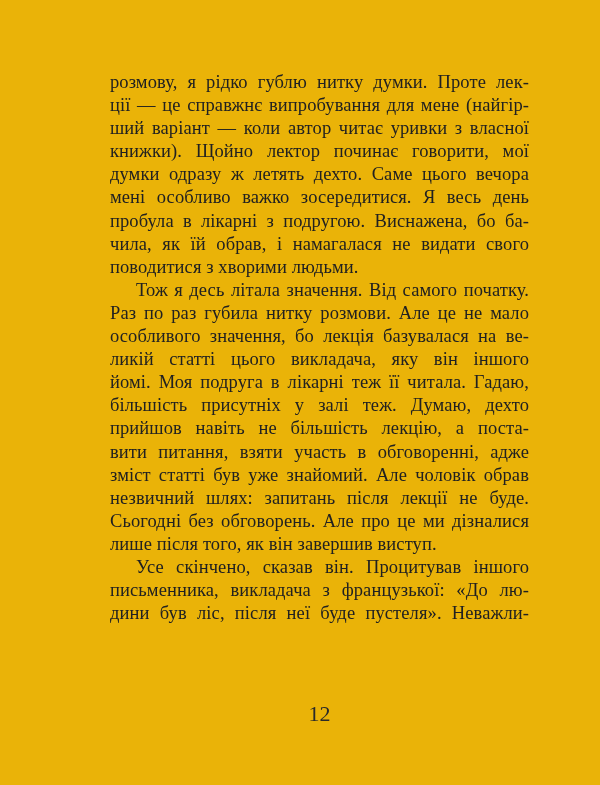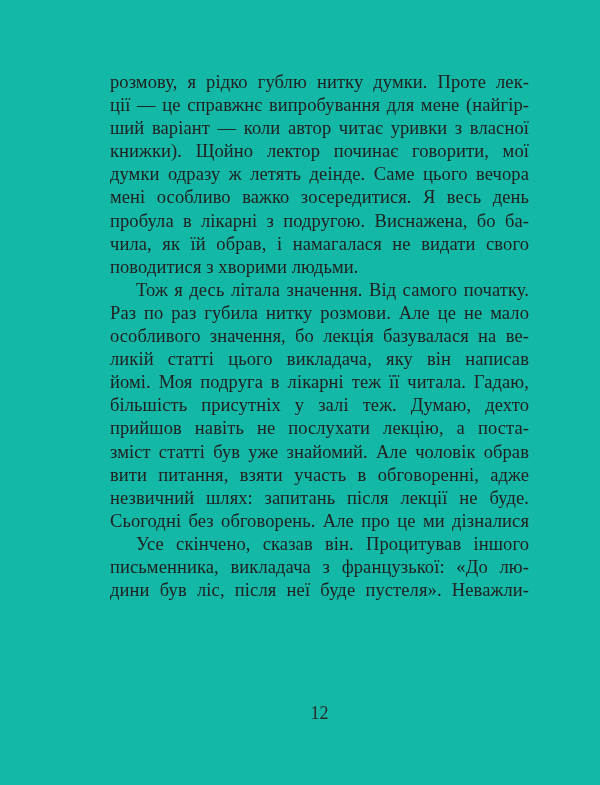--- a/index.html
+++ b/index.html
@@ -4,21 +4,21 @@
 <style>
   html, body {
     margin: 0;
     padding: 0;
     background: #ffffff;
   }
   .book-page {
     position: relative;
     width: 600px;
     height: 785px;
-    background: #14b8a6;
+    background: #eab308;
     overflow: hidden;
     font-family: "Liberation Serif", "DejaVu Serif", serif;
     color: #212121;
   }
   .page-text {
     position: absolute;
     left: 110px;
     top: 71px;
     width: 419px;
   }
@@ -36,48 +36,49 @@
   }
   .line.indent {
     padding-left: 26px;
   }
   .folio {
     position: absolute;
     left: 110px;
     top: 702px;
     width: 419px;
     text-align: center;
-    font-size: 18px;
+    font-size: 22px;
     line-height: 23px;
     color: #2a2a2a;
   }
 </style>
 </head>
 <body>
 
 <div class="book-page">
   <div class="page-text">
     <div class="line">розмову, я рідко гублю нитку думки. Проте лек-</div>
     <div class="line">ції — це справжнє випробування для мене (найгір-</div>
     <div class="line">ший варіант — коли автор читає уривки з власної</div>
     <div class="line">книжки). Щойно лектор починає говорити, мої</div>
-    <div class="line">думки одразу ж летять деінде. Саме цього вечора</div>
+    <div class="line">думки одразу ж летять дехто. Саме цього вечора</div>
     <div class="line">мені особливо важко зосередитися. Я весь день</div>
     <div class="line">пробула в лікарні з подругою. Виснажена, бо ба-</div>
     <div class="line">чила, як їй обрав, і намагалася не видати свого</div>
     <div class="line end">поводитися з хворими людьми.</div>
     <div class="line indent">Тож я десь літала значення. Від самого початку.</div>
     <div class="line">Раз по раз губила нитку розмови. Але це не мало</div>
     <div class="line">особливого значення, бо лекція базувалася на ве-</div>
-    <div class="line">ликій статті цього викладача, яку він написав</div>
+    <div class="line">ликій статті цього викладача, яку він іншого</div>
     <div class="line">йомі. Моя подруга в лікарні теж її читала. Гадаю,</div>
     <div class="line">більшість присутніх у залі теж. Думаю, дехто</div>
-    <div class="line">прийшов навіть не послухати лекцію, а поста-</div>
+    <div class="line">прийшов навіть не більшість лекцію, а поста-</div>
+    <div class="line">вити питання, взяти участь в обговоренні, адже</div>
     <div class="line">зміст статті був уже знайомий. Але чоловік обрав</div>
-    <div class="line">вити питання, взяти участь в обговоренні, адже</div>
     <div class="line">незвичний шлях: запитань після лекції не буде.</div>
     <div class="line">Сьогодні без обговорень. Але про це ми дізналися</div>
+    <div class="line end">лише після того, як він завершив виступ.</div>
     <div class="line indent">Усе скінчено, сказав він. Процитував іншого</div>
     <div class="line">письменника, викладача з французької: «До лю-</div>
     <div class="line">дини був ліс, після неї буде пустеля». Неважли-</div>
   </div>
   <div class="folio">12</div>
 </div>
 
 </body></html>

